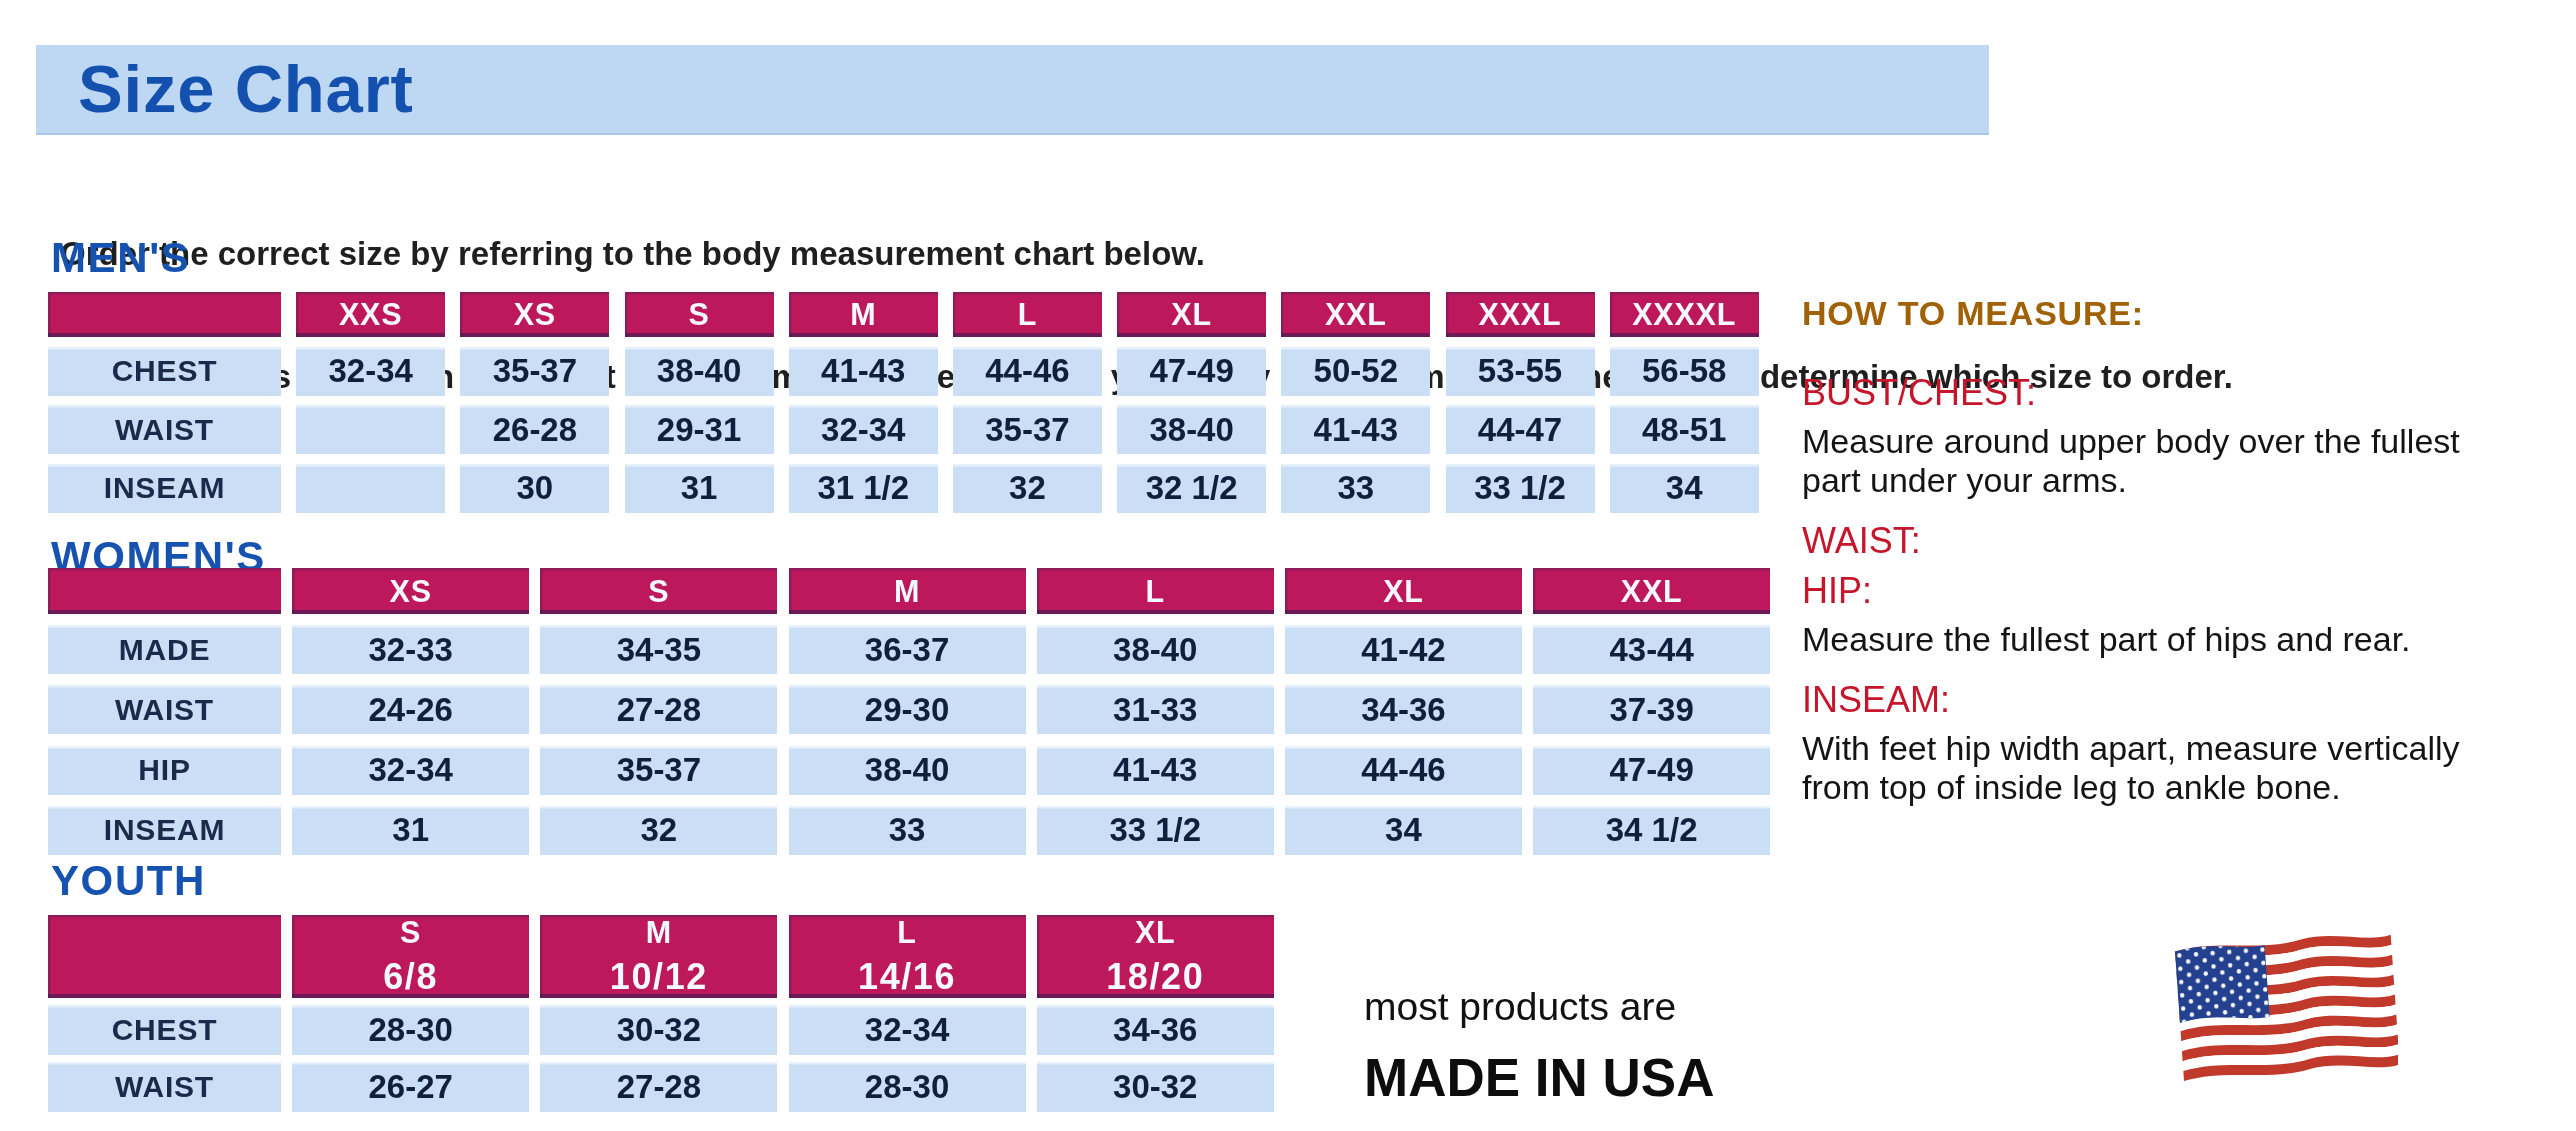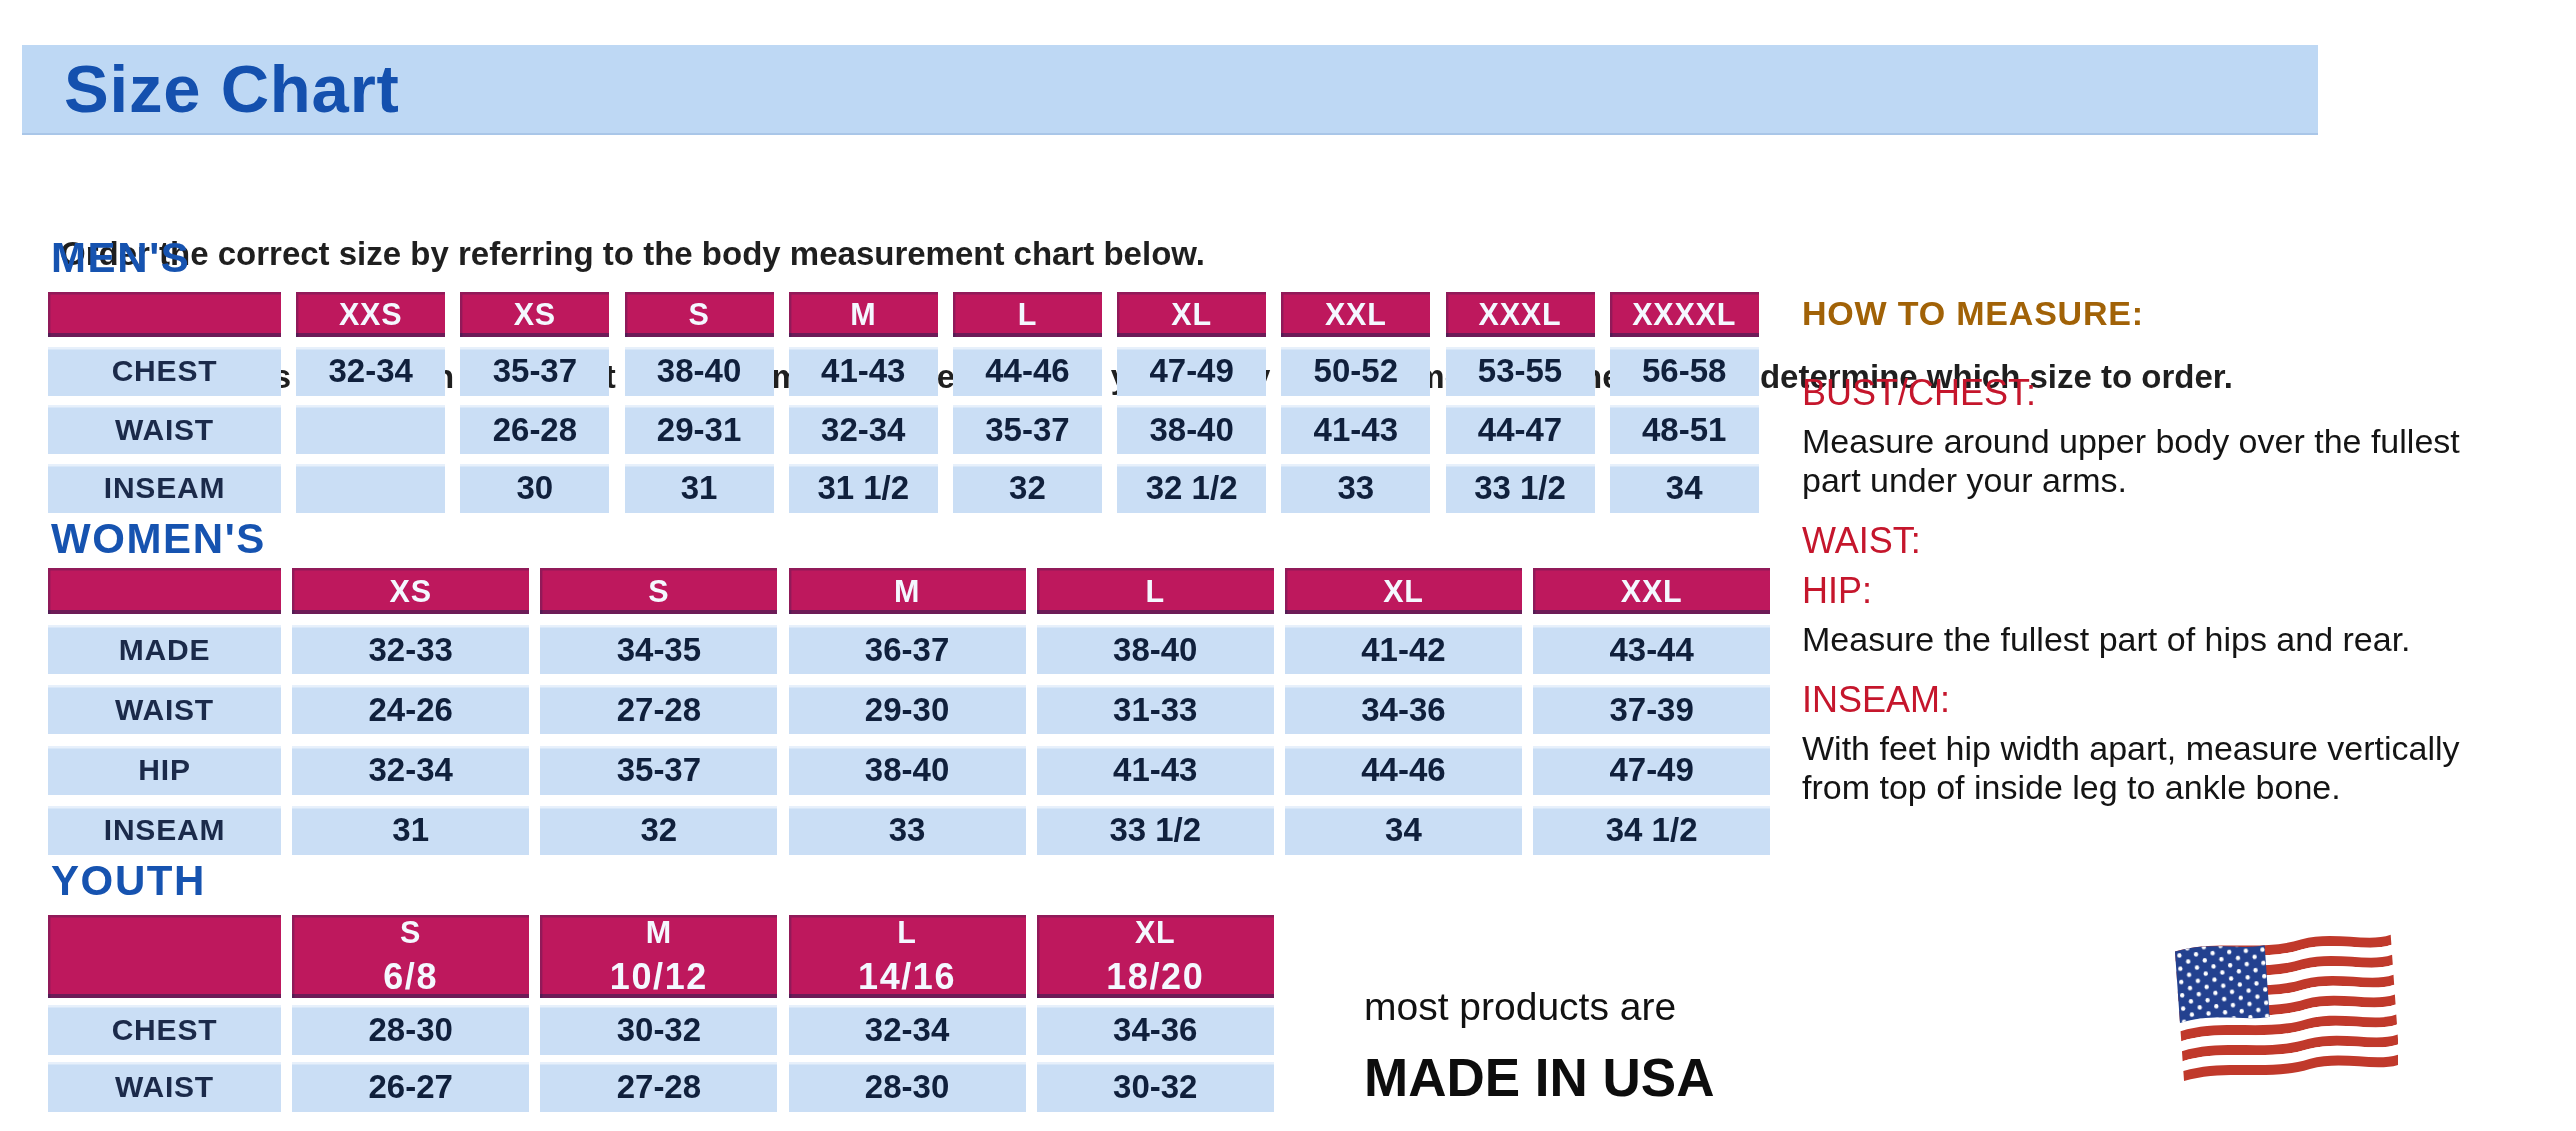--- a/index.html
+++ b/index.html
@@ -7,22 +7,22 @@
   body {
     position:relative;
     width:2576px; height:1132px;
     overflow:hidden;
     font-family:"Liberation Sans","DejaVu Sans",sans-serif;
     color:#1c1c1c;
   }
 
   
   .band {
-    position:absolute; left:22px; top:45px;
-    width:2296px; height:90px;
+    position:absolute; left:36px; top:45px;
+    width:1953px; height:90px;
     background:#bed8f4;
     border-bottom:2.4px solid #a9c6e8;
   }
   .band-title {
     padding-left:42px;
     font-size:67px; font-weight:700; letter-spacing:0.8px;
     line-height:88px; color:#1450ae;
   }
 
   
@@ -31,21 +31,21 @@
     font-size:33px; line-height:41px; font-weight:700; color:#1f1f1f;
     white-space:pre-wrap;
   }
 
   
   .section-title {
     position:absolute; left:51px;
     font-size:42px; font-weight:700; letter-spacing:1.6px; color:#1653b0;
   }
   #mens-title   { top:234px; }
-  #womens-title { top:515px; }
+  #womens-title { top:533px; }
   #youth-title  { top:857px; }
 
   
   .size-table { position:absolute; display:grid; }
   #mens-table {
     left:48px; top:292px;
     grid-template-columns:233px repeat(9,149px);
     grid-template-rows:45px repeat(3,49px);
     gap:9.6px 15.2px;
   }

